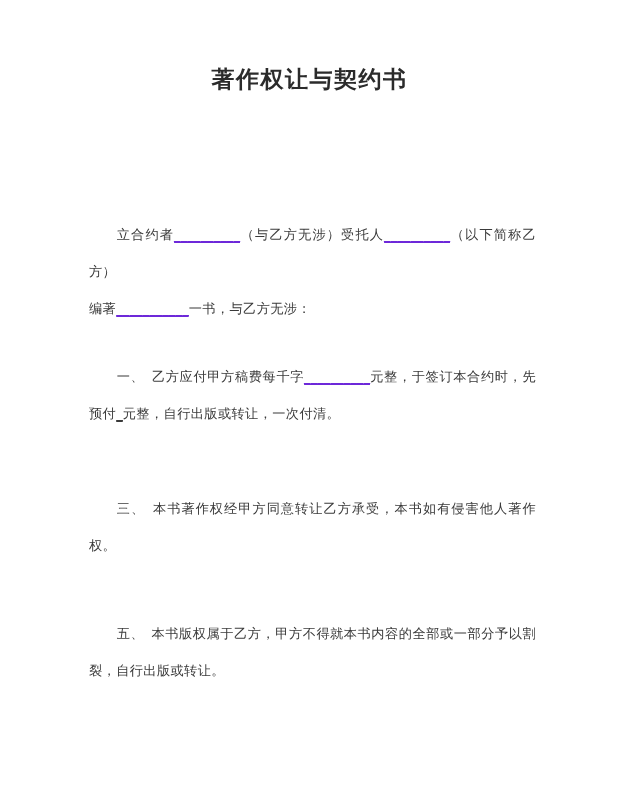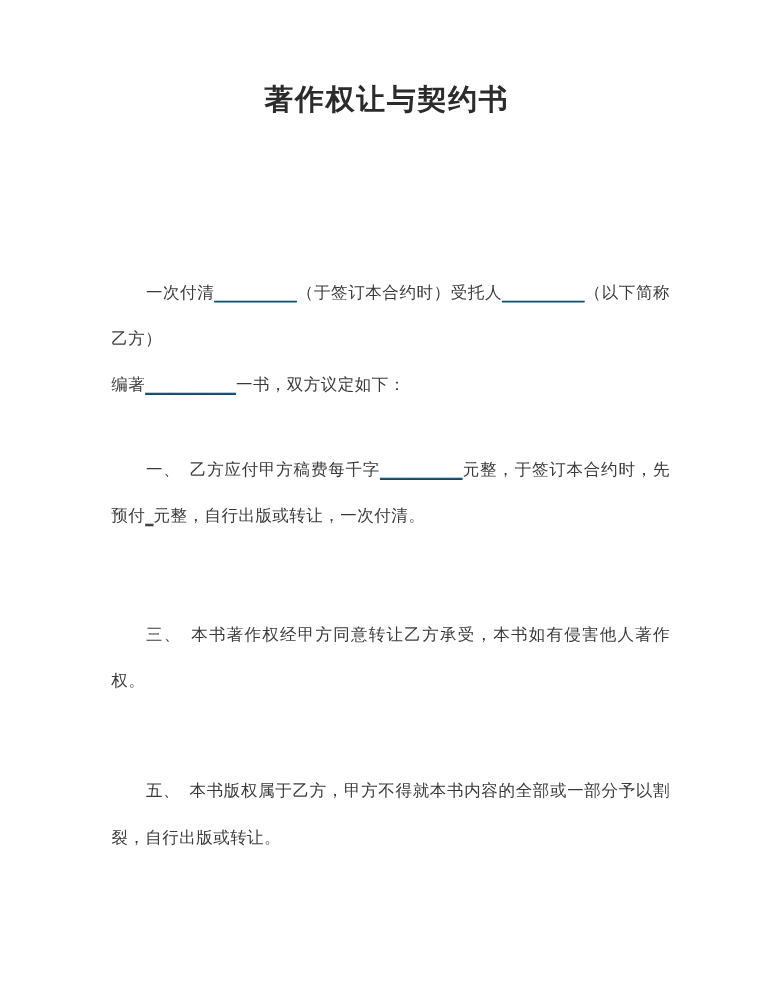--- a/index.html
+++ b/index.html
@@ -50,21 +50,21 @@
     text-indent: 2.1em;
   }
   .gap-s { height: 22px; }
   .gap-m { height: 29px; }
   .gap-l { height: 31px; }
   .blank {
     text-decoration: underline;
     text-decoration-thickness: 1px;
     text-underline-offset: 3px;
     letter-spacing: 0;
-    color: #0c4a6e;
+    color: #6d28d9;
   }
   .blank-sm {
     text-decoration: underline;
     text-decoration-thickness: 1px;
     text-underline-offset: 3px;
     letter-spacing: 0;
   }
   .item-num {
     letter-spacing: 0.4px;
   }
@@ -75,21 +75,21 @@
 </style>
 </head>
 <body>
 
 <div class="page">
 
   <div class="doc-title">著作权让与契约书</div>
 
   <div class="body-block">
 
-    <p class="para indent"><span>一次付清</span><span class="blank">__________</span><span>（于签订本合约时）受托人</span><span class="blank">__________</span><span>（以下简称乙方）</span><br><span>编著</span><span class="blank">___________</span><span>一书，双方议定如下：</span></p>
+    <p class="para indent"><span>立合约者</span><span class="blank">__________</span><span>（与乙方无涉）受托人</span><span class="blank">__________</span><span>（以下简称乙方）</span><br><span>编著</span><span class="blank">___________</span><span>一书，与乙方无涉：</span></p>
 
     <div class="gap-l"></div>
 
     <p class="para indent"><span class="item-num">一、</span><span class="item-sep"></span><span>乙方应付甲方稿费每千字</span><span class="blank">__________</span><span>元整，于签订本合约时，先预付</span><span class="blank-sm">_</span><span>元整，自行出版或转让，一次付清。</span></p>
 
     <div class="gap-m"></div>
 
 
     <div class="gap-m"></div>
 

